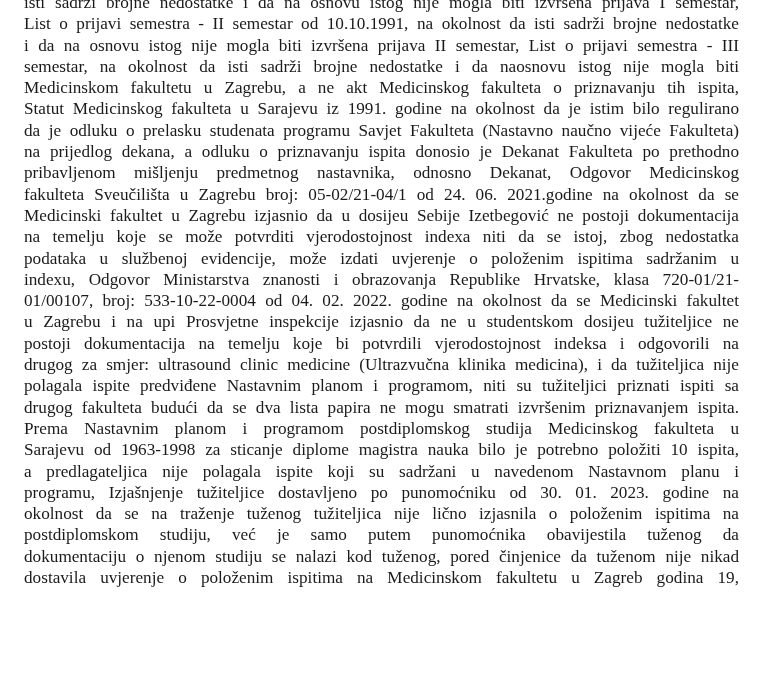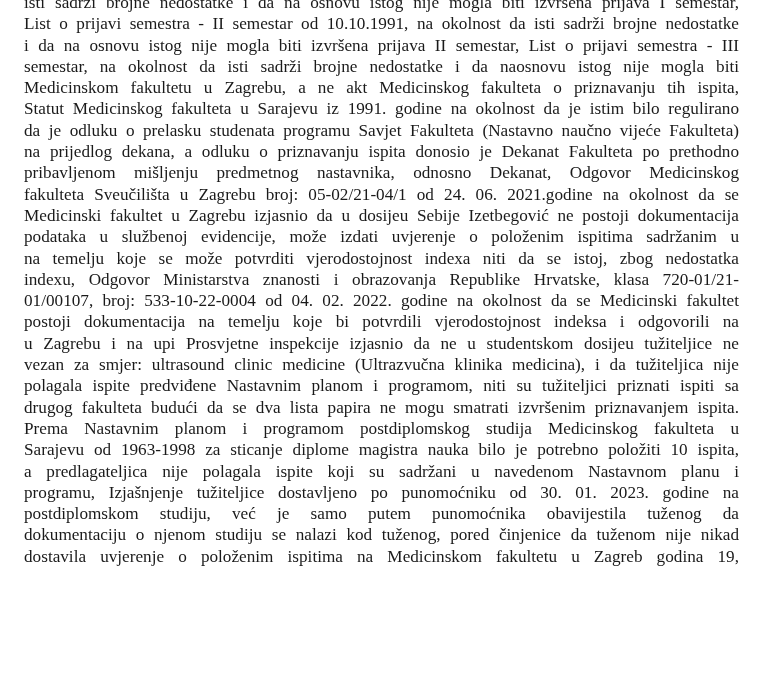--- a/index.html
+++ b/index.html
@@ -40,29 +40,30 @@
   <span class="line">List o prijavi semestra - II semestar od 10.10.1991, na okolnost da isti sadrži brojne nedostatke</span>
   <span class="line">i da na osnovu istog nije mogla biti izvršena prijava II semestar, List o prijavi semestra - III</span>
   <span class="line">semestar, na okolnost da isti sadrži brojne nedostatke i da naosnovu istog nije mogla biti</span>
   <span class="line">Medicinskom fakultetu u Zagrebu, a ne akt Medicinskog fakulteta o priznavanju tih ispita,</span>
   <span class="line">Statut Medicinskog fakulteta u Sarajevu iz 1991. godine na okolnost da je istim bilo regulirano</span>
   <span class="line">da je odluku o prelasku studenata programu Savjet Fakulteta (Nastavno naučno vijeće Fakulteta)</span>
   <span class="line">na prijedlog dekana, a odluku o priznavanju ispita donosio je Dekanat Fakulteta po prethodno</span>
   <span class="line">pribavljenom mišljenju predmetnog nastavnika, odnosno Dekanat, Odgovor Medicinskog</span>
   <span class="line">fakulteta Sveučilišta u Zagrebu broj: 05-02/21-04/1 od 24. 06. 2021.godine na okolnost da se</span>
   <span class="line">Medicinski fakultet u Zagrebu izjasnio da u dosijeu Sebije Izetbegović ne postoji dokumentacija</span>
+  <span class="line">na temelju koje se može potvrditi vjerodostojnost indexa niti da se istoj, zbog nedostatka</span>
   <span class="line">podataka u službenoj evidencije, može izdati uvjerenje o položenim ispitima sadržanim u</span>
-  <span class="line">na temelju koje se može potvrditi vjerodostojnost indexa niti da se istoj, zbog nedostatka</span>
   <span class="line">indexu, Odgovor Ministarstva znanosti i obrazovanja Republike Hrvatske, klasa 720-01/21-</span>
   <span class="line">01/00107, broj: 533-10-22-0004 od 04. 02. 2022. godine na okolnost da se Medicinski fakultet</span>
+  <span class="line">u Zagrebu i na upi Prosvjetne inspekcije izjasnio da ne u studentskom dosijeu tužiteljice ne</span>
   <span class="line">postoji dokumentacija na temelju koje bi potvrdili vjerodostojnost indeksa i odgovorili na</span>
-  <span class="line">u Zagrebu i na upi Prosvjetne inspekcije izjasnio da ne u studentskom dosijeu tužiteljice ne</span>
-  <span class="line">vezan za smjer: ultrasound clinic medicine (Ultrazvučna klinika medicina), i da tužiteljica nije</span>
+  <span class="line">drugog za smjer: ultrasound clinic medicine (Ultrazvučna klinika medicina), i da tužiteljica nije</span>
   <span class="line">polagala ispite predviđene Nastavnim planom i programom, niti su tužiteljici priznati ispiti sa</span>
   <span class="line">drugog fakulteta budući da se dva lista papira ne mogu smatrati izvršenim priznavanjem ispita.</span>
   <span class="line">Prema Nastavnim planom i programom postdiplomskog studija Medicinskog fakulteta u</span>
   <span class="line">Sarajevu od 1963-1998 za sticanje diplome magistra nauka bilo je potrebno položiti 10 ispita,</span>
   <span class="line">a predlagateljica nije polagala ispite koji su sadržani u navedenom Nastavnom planu i</span>
   <span class="line">programu, Izjašnjenje tužiteljice dostavljeno po punomoćniku od 30. 01. 2023. godine na</span>
+  <span class="line">okolnost da se na traženje tuženog tužiteljica nije lično izjasnila o položenim ispitima na</span>
   <span class="line">postdiplomskom studiju, već je samo putem punomoćnika obavijestila tuženog da</span>
   <span class="line">dokumentaciju o njenom studiju se nalazi kod tuženog, pored činjenice da tuženom nije nikad</span>
   <span class="line">dostavila uvjerenje o položenim ispitima na Medicinskom fakultetu u Zagreb godina 19,</span>
 </div>
 
 </body></html>

